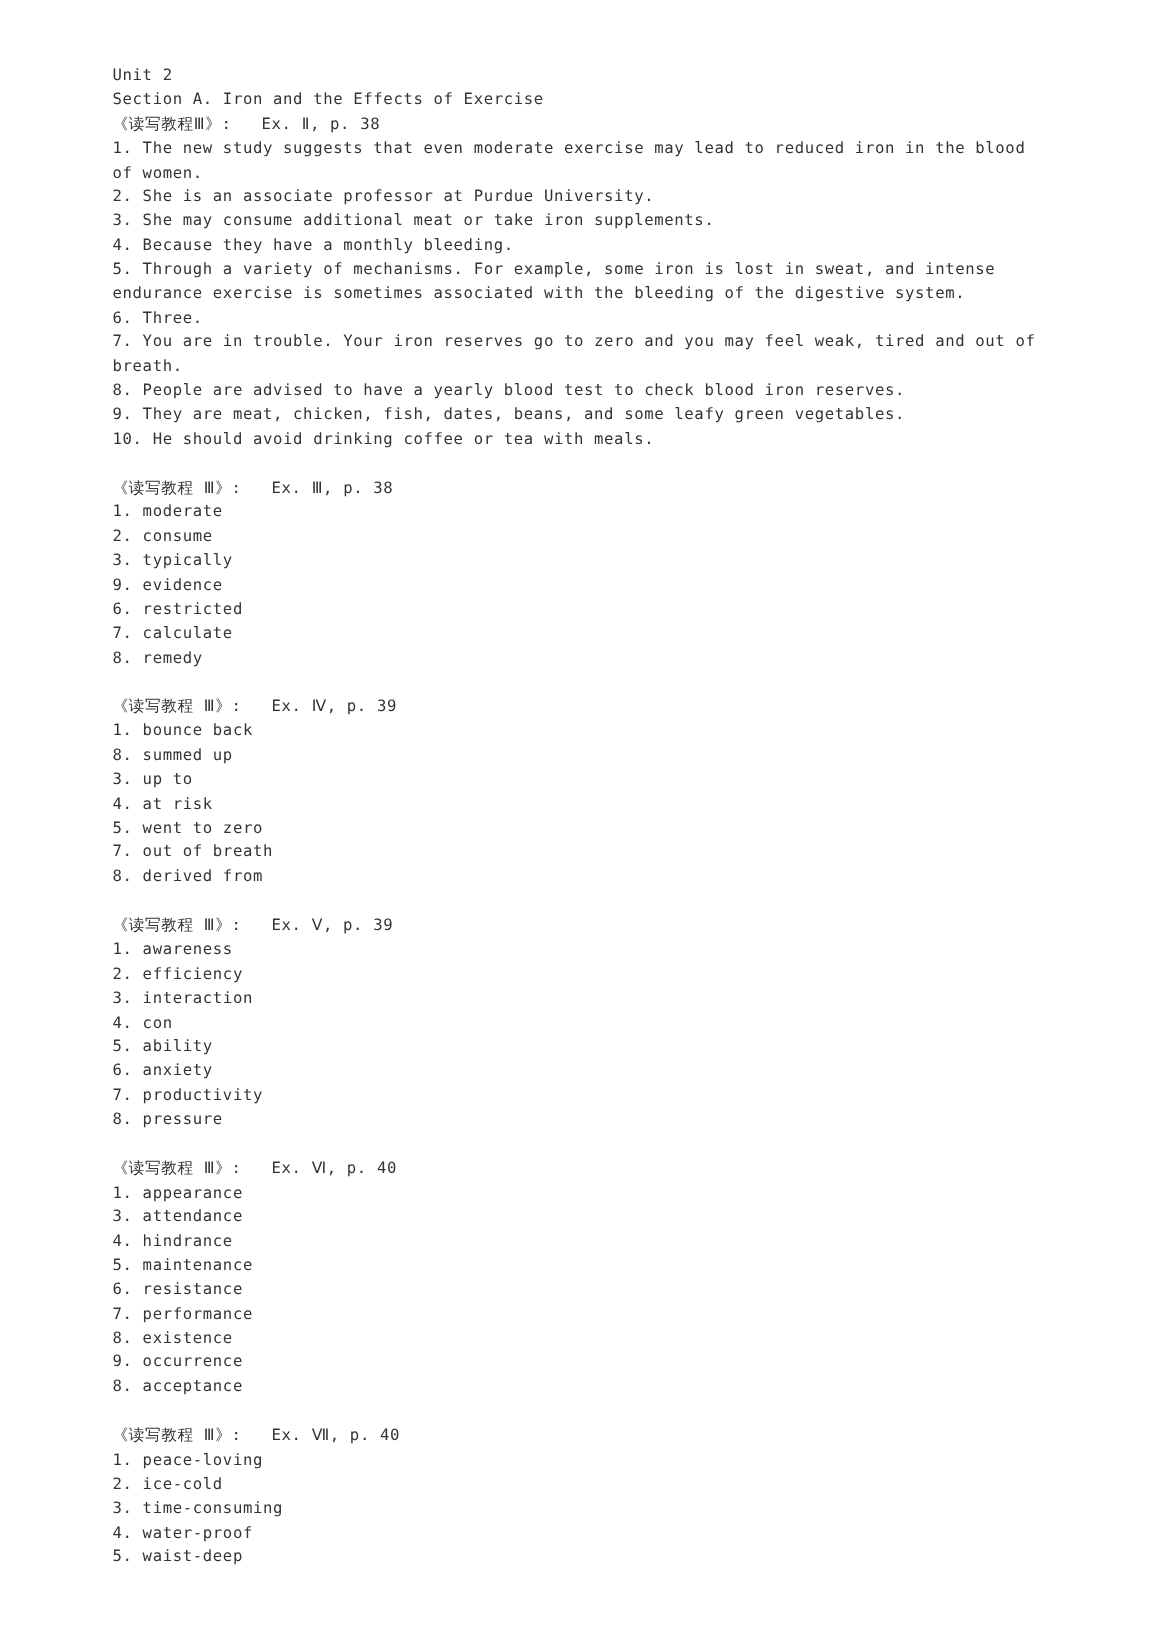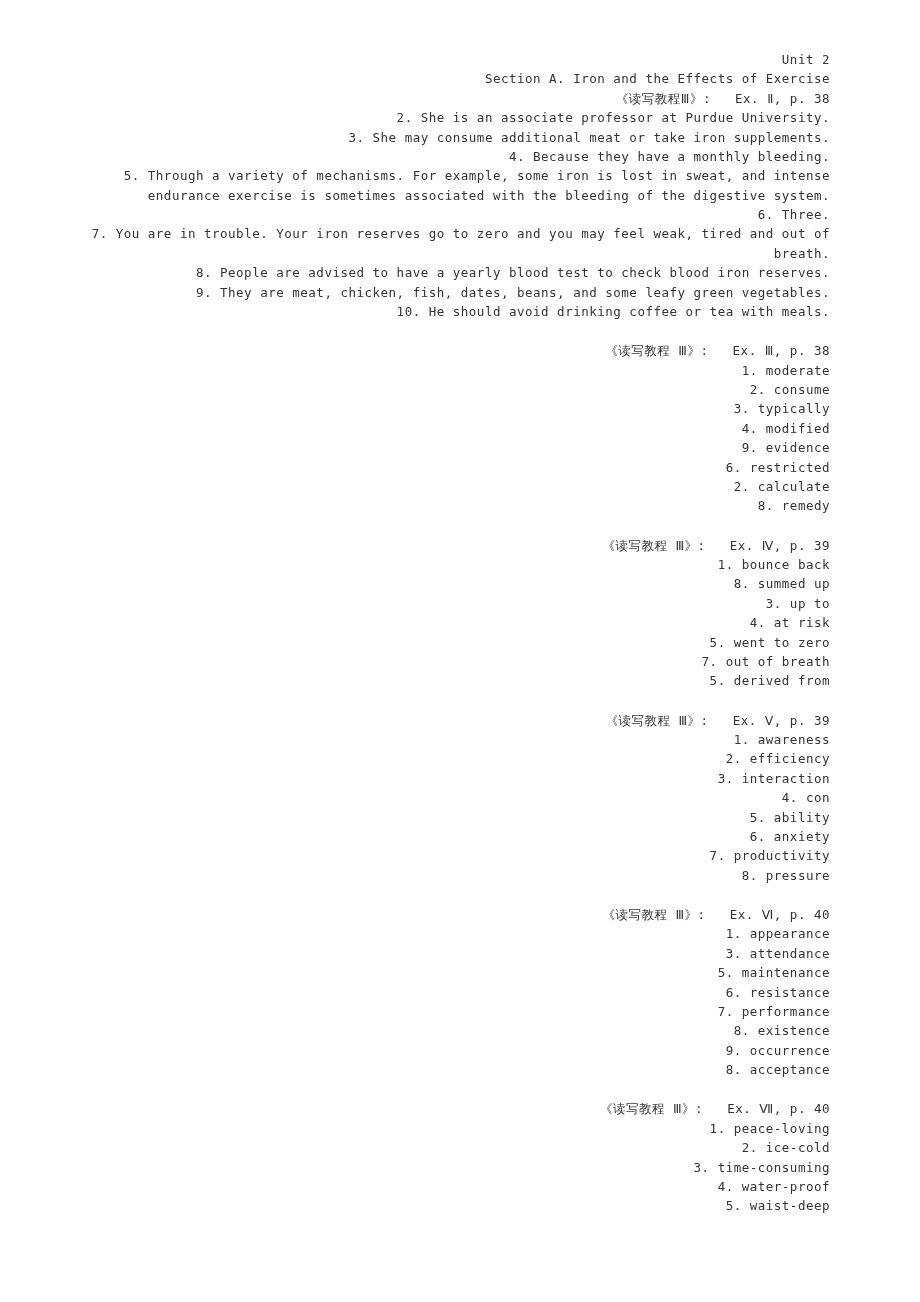--- a/index.html
+++ b/index.html
@@ -10,75 +10,75 @@
       font-size: 12.5px;
       line-height: 1.55;
       color: #333333;
       width: 920px;
       box-sizing: border-box;
     }
     .line {
       display: block;
       white-space: pre-wrap;
       letter-spacing: 0.5px;
-      text-align: right;
     }
     .section-gap {
       height: 20px;
     }
   </style>
 </head>
 <body>
 
 <div class="line">Unit 2</div>
 <div class="line">Section A. Iron and the Effects of Exercise</div>
 <div id="content">
     <div class="line">《读写教程Ⅲ》:   Ex. Ⅱ, p. 38</div>
+    <div class="line">1. The new study suggests that even moderate exercise may lead to reduced iron in the blood of women.</div>
     <div class="line">2. She is an associate professor at Purdue University.</div>
     <div class="line">3. She may consume additional meat or take iron supplements.</div>
     <div class="line">4. Because they have a monthly bleeding.</div>
     <div class="line">5. Through a variety of mechanisms. For example, some iron is lost in sweat, and intense endurance exercise is sometimes associated with the bleeding of the digestive system.</div>
     <div class="line">6. Three.</div>
     <div class="line">7. You are in trouble. Your iron reserves go to zero and you may feel weak, tired and out of breath.</div>
     <div class="line">8. People are advised to have a yearly blood test to check blood iron reserves.</div>
     <div class="line">9. They are meat, chicken, fish, dates, beans, and some leafy green vegetables.</div>
     <div class="line">10. He should avoid drinking coffee or tea with meals.</div>
     <div class="section-gap"></div>
     <div class="line">《读写教程 Ⅲ》:   Ex. Ⅲ, p. 38</div>
     <div class="line">1. moderate</div>
     <div class="line">2. consume</div>
     <div class="line">3. typically</div>
-    <div class="line">4. modified</div>
     <div class="line">9. evidence</div>
     <div class="line">6. restricted</div>
-    <div class="line">2. calculate</div>
+    <div class="line">7. calculate</div>
     <div class="line">8. remedy</div>
     <div class="section-gap"></div>
     <div class="line">《读写教程 Ⅲ》:   Ex. Ⅳ, p. 39</div>
     <div class="line">1. bounce back</div>
     <div class="line">8. summed up</div>
     <div class="line">3. up to</div>
     <div class="line">4. at risk</div>
     <div class="line">5. went to zero</div>
     <div class="line">7. out of breath</div>
-    <div class="line">5. derived from</div>
+    <div class="line">8. derived from</div>
     <div class="section-gap"></div>
     <div class="line">《读写教程 Ⅲ》:   Ex. Ⅴ, p. 39</div>
     <div class="line">1. awareness</div>
     <div class="line">2. efficiency</div>
     <div class="line">3. interaction</div>
     <div class="line">4. con</div>
     <div class="line">5. ability</div>
     <div class="line">6. anxiety</div>
     <div class="line">7. productivity</div>
     <div class="line">8. pressure</div>
     <div class="section-gap"></div>
     <div class="line">《读写教程 Ⅲ》:   Ex. Ⅵ, p. 40</div>
     <div class="line">1. appearance</div>
     <div class="line">3. attendance</div>
+    <div class="line">4. hindrance</div>
     <div class="line">5. maintenance</div>
     <div class="line">6. resistance</div>
     <div class="line">7. performance</div>
     <div class="line">8. existence</div>
     <div class="line">9. occurrence</div>
     <div class="line">8. acceptance</div>
     <div class="section-gap"></div>
     <div class="line">《读写教程 Ⅲ》:   Ex. Ⅶ, p. 40</div>
     <div class="line">1. peace-loving</div>
     <div class="line">2. ice-cold</div>

